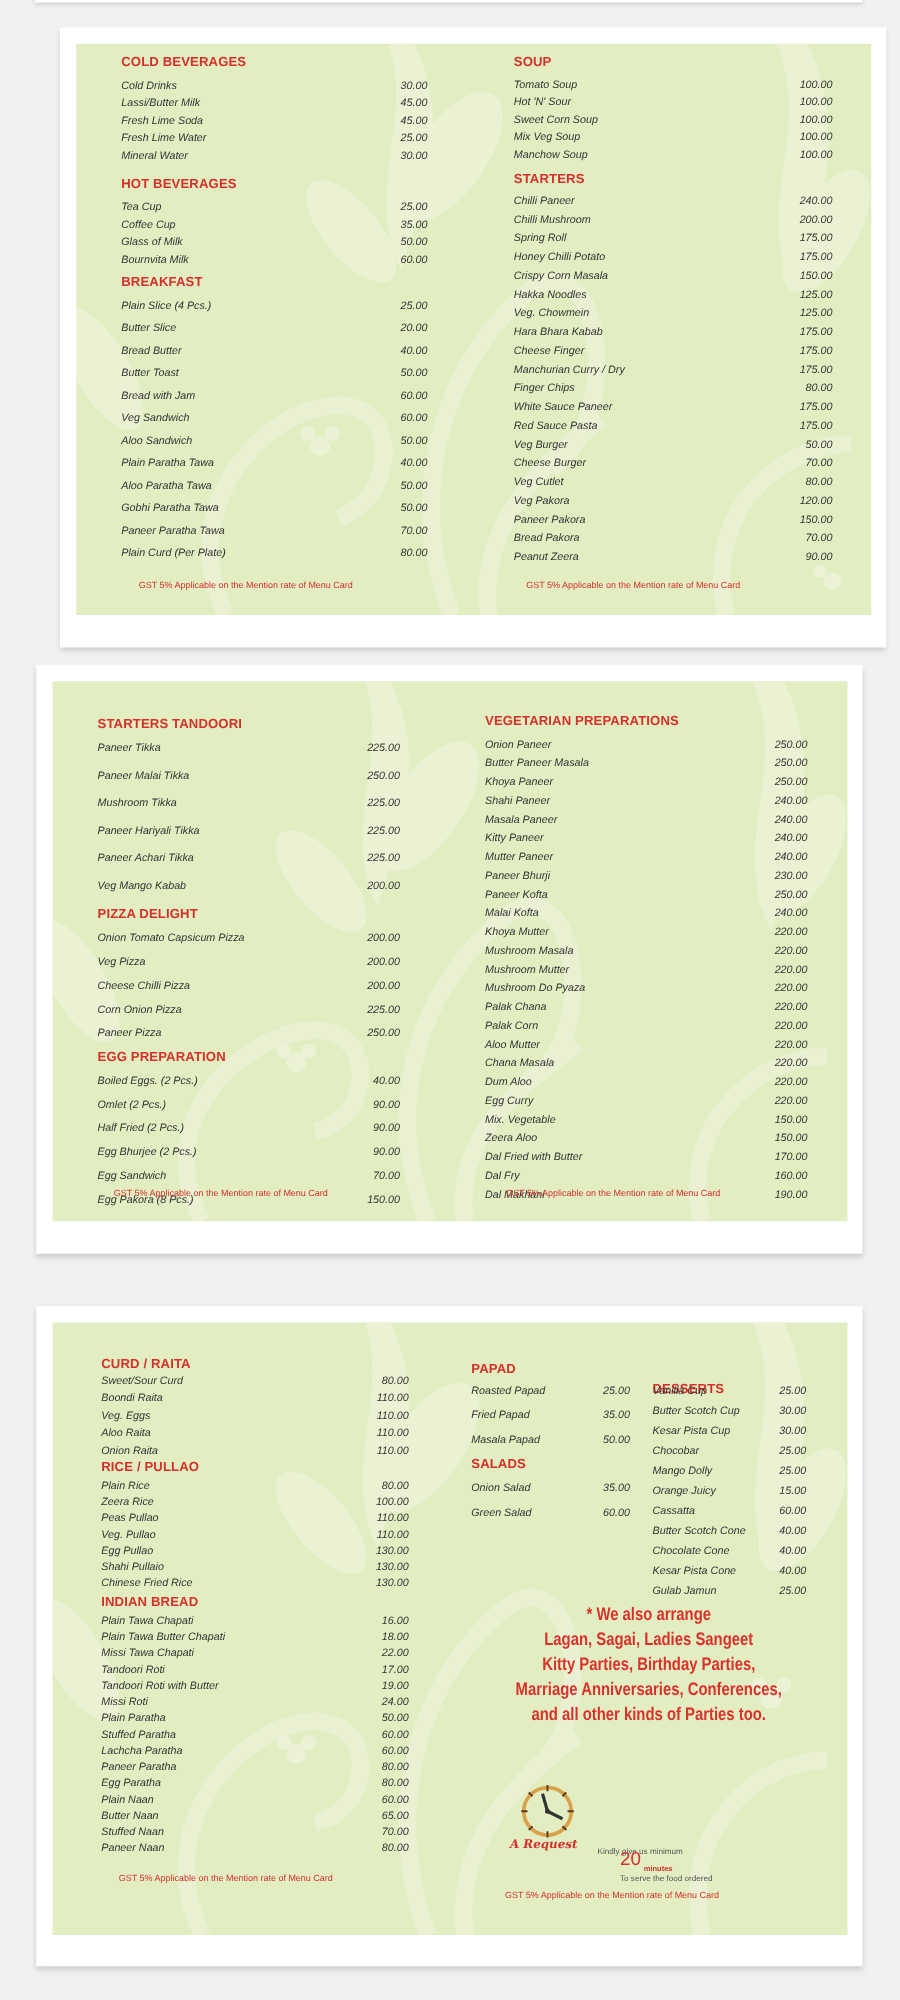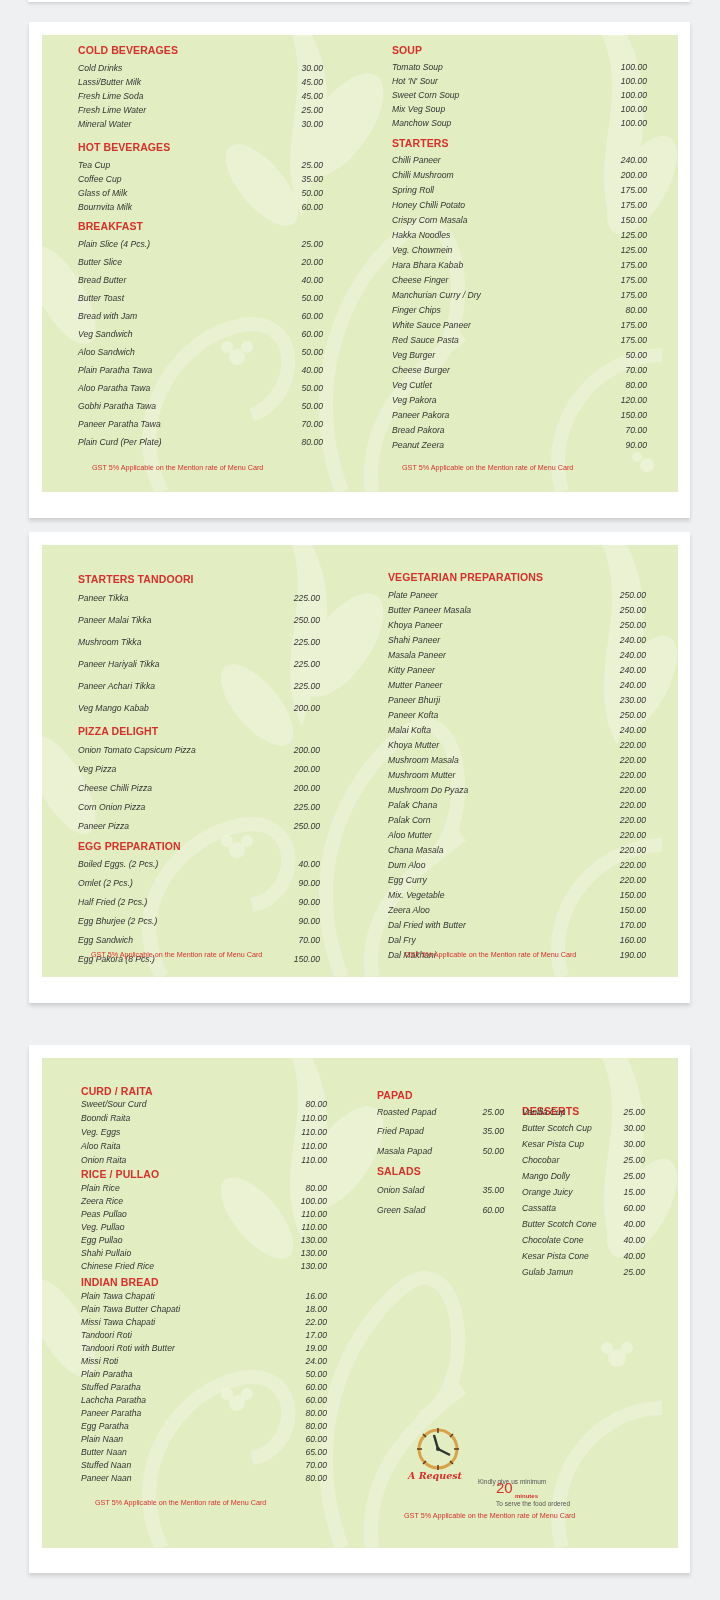--- a/index.html
+++ b/index.html
@@ -20,21 +20,21 @@
   .req-text { position: absolute; font-size: 6.5px; color: #555; white-space: nowrap; }
   .req-num { position: absolute; color: #d5312b; font-size: 15px; }
   .req-min { position: absolute; color: #d5312b; font-size: 6px; font-weight: bold; }
   .req-brand { position: absolute; color: #d5312b; font-family: "DejaVu Serif", serif; font-style: italic; font-size: 9.5px; font-weight: bold; }
 </style>
 </head>
 <body>
 
 <div class="topcard-edge"></div>
 
-<div class="card" style="top:22px;height:496px;">
+<div class="card" style="top:22px;height:496px;margin-left:19px;">
   <div class="panel" style="top:13px;height:457px;">
     <svg class="bg-art" width="636" height="457" viewBox="0 0 636 457">
       <g fill="#f2f6e2" opacity="0.55">
         <path d="M250 0 C 270 60, 230 120, 260 180 C 280 120, 300 60, 270 0Z"></path>
         <ellipse cx="300" cy="90" rx="28" ry="60" transform="rotate(35 300 90)"></ellipse>
         <ellipse cx="220" cy="150" rx="22" ry="50" transform="rotate(-40 220 150)"></ellipse>
         <path d="M560 0 C 590 70, 540 130, 575 200 C 600 130, 615 60, 585 0Z"></path>
         <ellipse cx="600" cy="150" rx="25" ry="55" transform="rotate(30 600 150)"></ellipse>
         <ellipse cx="20" cy="260" rx="22" ry="55" transform="rotate(-30 20 260)"></ellipse>
       </g>
@@ -353,21 +353,21 @@
         </div>
       <div class="row" style="left:36px;top:409px;width:242px;">
           <span class="name">Egg Pakora (8 Pcs.)</span>
           <span class="price" style="right:0;">150.00</span>
         </div>
     </div>
 
     <div class="col" style="left:318px;top:0;width:318px;height:432px;">
       <div class="sec-title" style="left:28px;top:26px;">VEGETARIAN PREPARATIONS</div>
       <div class="row" style="left:28px;top:45px;width:258px;">
-          <span class="name">Plate Paneer</span>
+          <span class="name">Onion Paneer</span>
           <span class="price" style="right:0;">250.00</span>
         </div>
       <div class="row" style="left:28px;top:60px;width:258px;">
           <span class="name">Butter Paneer Masala</span>
           <span class="price" style="right:0;">250.00</span>
         </div>
       <div class="row" style="left:28px;top:75px;width:258px;">
           <span class="name">Khoya Paneer</span>
           <span class="price" style="right:0;">250.00</span>
         </div>
@@ -676,20 +676,27 @@
         </div>
       <div class="row" style="left:162px;top:193px;width:123px;">
           <span class="name">Kesar Pista Cone</span>
           <span class="price" style="right:0;">40.00</span>
         </div>
       <div class="row" style="left:162px;top:209px;width:123px;">
           <span class="name">Gulab Jamun</span>
           <span class="price" style="right:0;">25.00</span>
         </div>
 
+      <div class="promo" style="left:0;width:318px;top:224px;">
+        <div>* We also arrange</div>
+        <div>Lagan, Sagai, Ladies Sangeet</div>
+        <div>Kitty Parties, Birthday Parties,</div>
+        <div>Marriage Anniversaries, Conferences,</div>
+        <div>and all other kinds of Parties too.</div>
+      </div>
 
       <svg style="position:absolute;left:54px;top:367px;" width="48" height="48" viewBox="0 0 48 48">
         <circle cx="24" cy="24" r="19" fill="none" stroke="#d9a24a" stroke-width="3"></circle>
         <g stroke="#5a3a1a" stroke-width="1.5">
           <line x1="24" y1="3" x2="24" y2="8"></line>
             <line x1="24" y1="40" x2="24" y2="45"></line>
           <line x1="3" y1="24" x2="8" y2="24"></line>
             <line x1="40" y1="24" x2="45" y2="24"></line>
           <line x1="9" y1="9" x2="12" y2="12"></line>
             <line x1="36" y1="12" x2="39" y2="9"></line>

